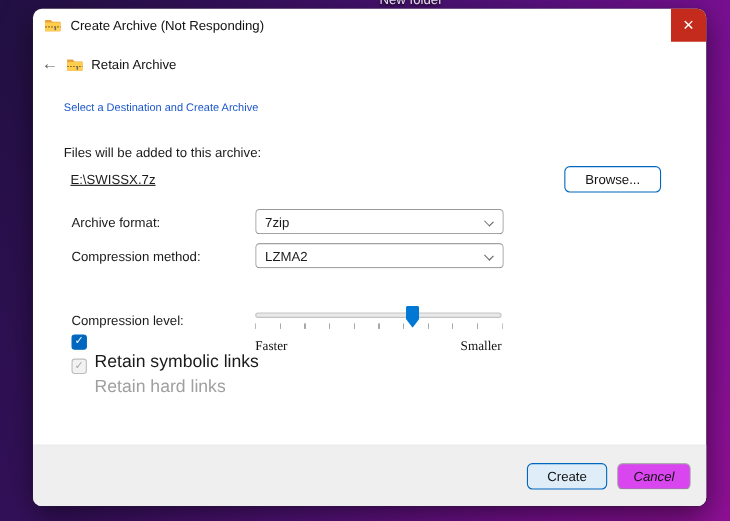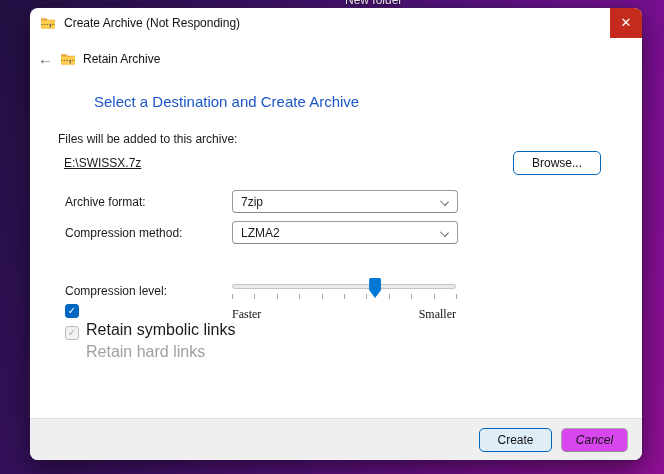--- a/index.html
+++ b/index.html
@@ -30,21 +30,21 @@
     position:absolute; top:0; right:0; width:32px; height:30px;
     background:#C42B1C; color:#ffffff; border:none;
     border-radius:0 8px 0 0; font-size:13px; line-height:30px; text-align:center;
     cursor:default;
   }
   .navrow { position:absolute; left:8px; top:42px; display:flex; align-items:center; }
   .back-arrow { font-size:15px; color:#5b5b5b; width:22px; }
   .nav-icon { width:16px; height:16px; margin-right:7px; }
   .nav-title { font-size:12px; color:#121212; }
 
-  .heading { position:absolute; left:28px; top:85px; font-size:15px; color:#1B56C8;margin-left:36px; }
+  .heading { position:absolute; left:28px; top:85px; font-size:10px; color:#1B56C8; }
   .files-label { position:absolute; left:28px; top:124px; font-size:12px; }
   .archive-path { position:absolute; left:34px; top:148px; font-size:12px;text-decoration:underline; }
   .browse-btn {
     position:absolute; left:483px; top:143px; width:88px; height:24px;
     background:#ffffff; border:1.5px solid #0067C0; border-radius:5px;
     font-size:12px; font-family:inherit; color:#121212;
   }
 
   .form-row { position:absolute; left:35px; width:393px; height:23px; display:flex; align-items:center; }
   .form-label { width:167px; font-size:12px; flex:0 0 auto; }
@@ -89,21 +89,21 @@
     width:14px; height:14px; border-radius:3px; margin-right:7px;
     display:flex; align-items:center; justify-content:center;
     font-size:10px; line-height:14px;
   }
   .checkbox.checked { background:#0067C0; color:#ffffff; border:1px solid #0067C0; }
   .checkbox.disabled { background:#f2f2f2; color:#a6a6a6; border:1px solid #bdbdbd; }
   .check-label { font-size:16px;margin-top:39px; }
   .check-label.disabled { color:#a0a0a0; }
 
   .footer {
-    position:absolute; left:0; right:0; bottom:0; height:42px;
+    position:absolute; left:0; right:0; bottom:0; height:56px;
     background:#efefef; border-top:1px solid #e2e2e2; border-radius:0 0 8px 8px;
     display:flex; align-items:center; justify-content:flex-end; gap:9px; padding-right:14px;
   }
   .btn { height:24px; border-radius:5px; font-size:12px; font-family:inherit; color:#121212; }
   .btn-create { width:73px; background:#DFEDF9; border:1.5px solid #0067C0; }
   .btn-cancel { width:67px; background:#d946ef; border:1px solid #a9a9a9; border-bottom-color:#8f8f8f;font-style:italic; }
 </style>
 </head>
 <body>
 

